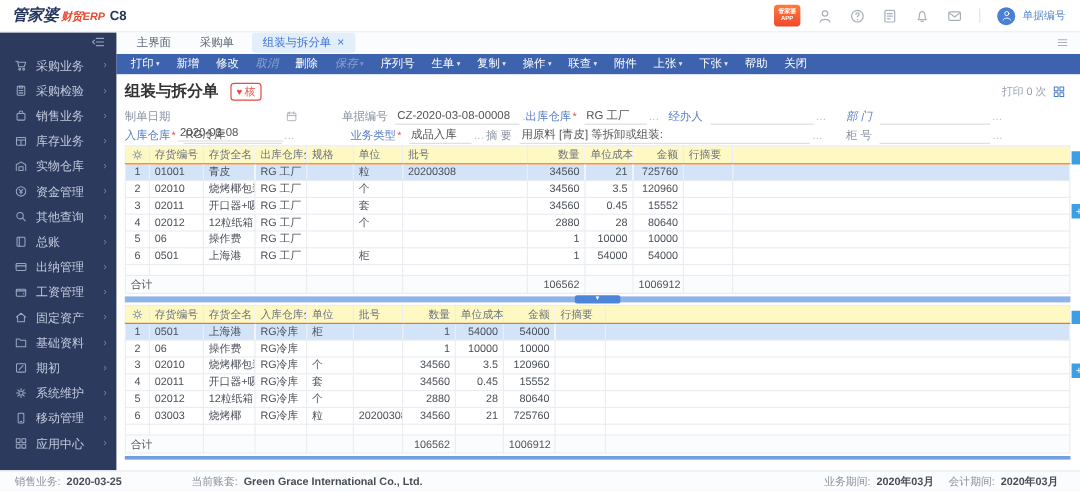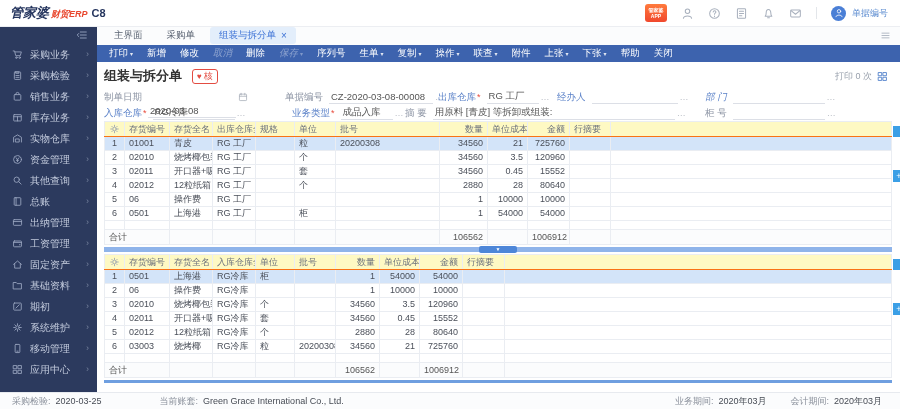--- a/index.html
+++ b/index.html
@@ -91,23 +91,23 @@
              font-size:9px;line-height:12px;text-align:center;border-radius:0 2px 2px 0;}
   .splitter{height:5px;background:#8fb4ea;margin:2px 0 2px 7px;width:788px;position:relative;}
   .split-handle{position:absolute;left:50%;top:-1px;transform:translateX(-50%);width:38px;height:7px;
                 background:#4d86d8;border-radius:2px;color:#fff;font-size:5px;display:flex;
                 align-items:center;justify-content:center;line-height:1;}
   .bottom-scroll{height:3px;background:#6f9fe0;width:788px;margin:2px 0 0 7px;}
   
   .statusbar{position:absolute;left:0;bottom:0;width:900px;height:17px;background:#fbfcfd;
              border-top:1px solid #e7eaef;display:flex;align-items:center;font-size:9px;color:#8a909b;
              padding:0 12px;box-sizing:border-box;z-index:6;}
-  .statusbar .val{color:#474c55;margin-left:5px;}
+  .statusbar .val{color:#474c55;margin-left:5px;font-weight:bold;}
   .sb-account{margin-left:58px;}
-  .sb-right{margin-left:auto;display:flex;gap:24px;margin-right:6px;}
+  .sb-right{margin-left:auto;display:flex;gap:12px;margin-right:6px;}
   .sb-right>span{display:flex;}
 </style>
 </head>
 <body>
 
 <div class="app">
 
   <div class="topbar">
     <div class="logo">
       <span class="brand">管家婆</span>
@@ -809,21 +809,21 @@
           </table>
         <div class="side-tab">序列号</div>
         <div class="side-plus">+</div>
       </div>
 
       <div class="bottom-scroll"></div>
     </div>
   </div>
 
   <div class="statusbar">
-    <span>采购检验:</span>
+    <span>销售业务:</span>
     <span class="val">2020-03-25</span>
     <span class="sb-account">当前账套:</span>
     <span class="val">Green Grace International Co., Ltd.</span>
     <span class="sb-right">
       <span>
           <span>业务期间:</span>
           <span class="val">2020年03月</span>
         </span>
       <span>
           <span>会计期间:</span>

